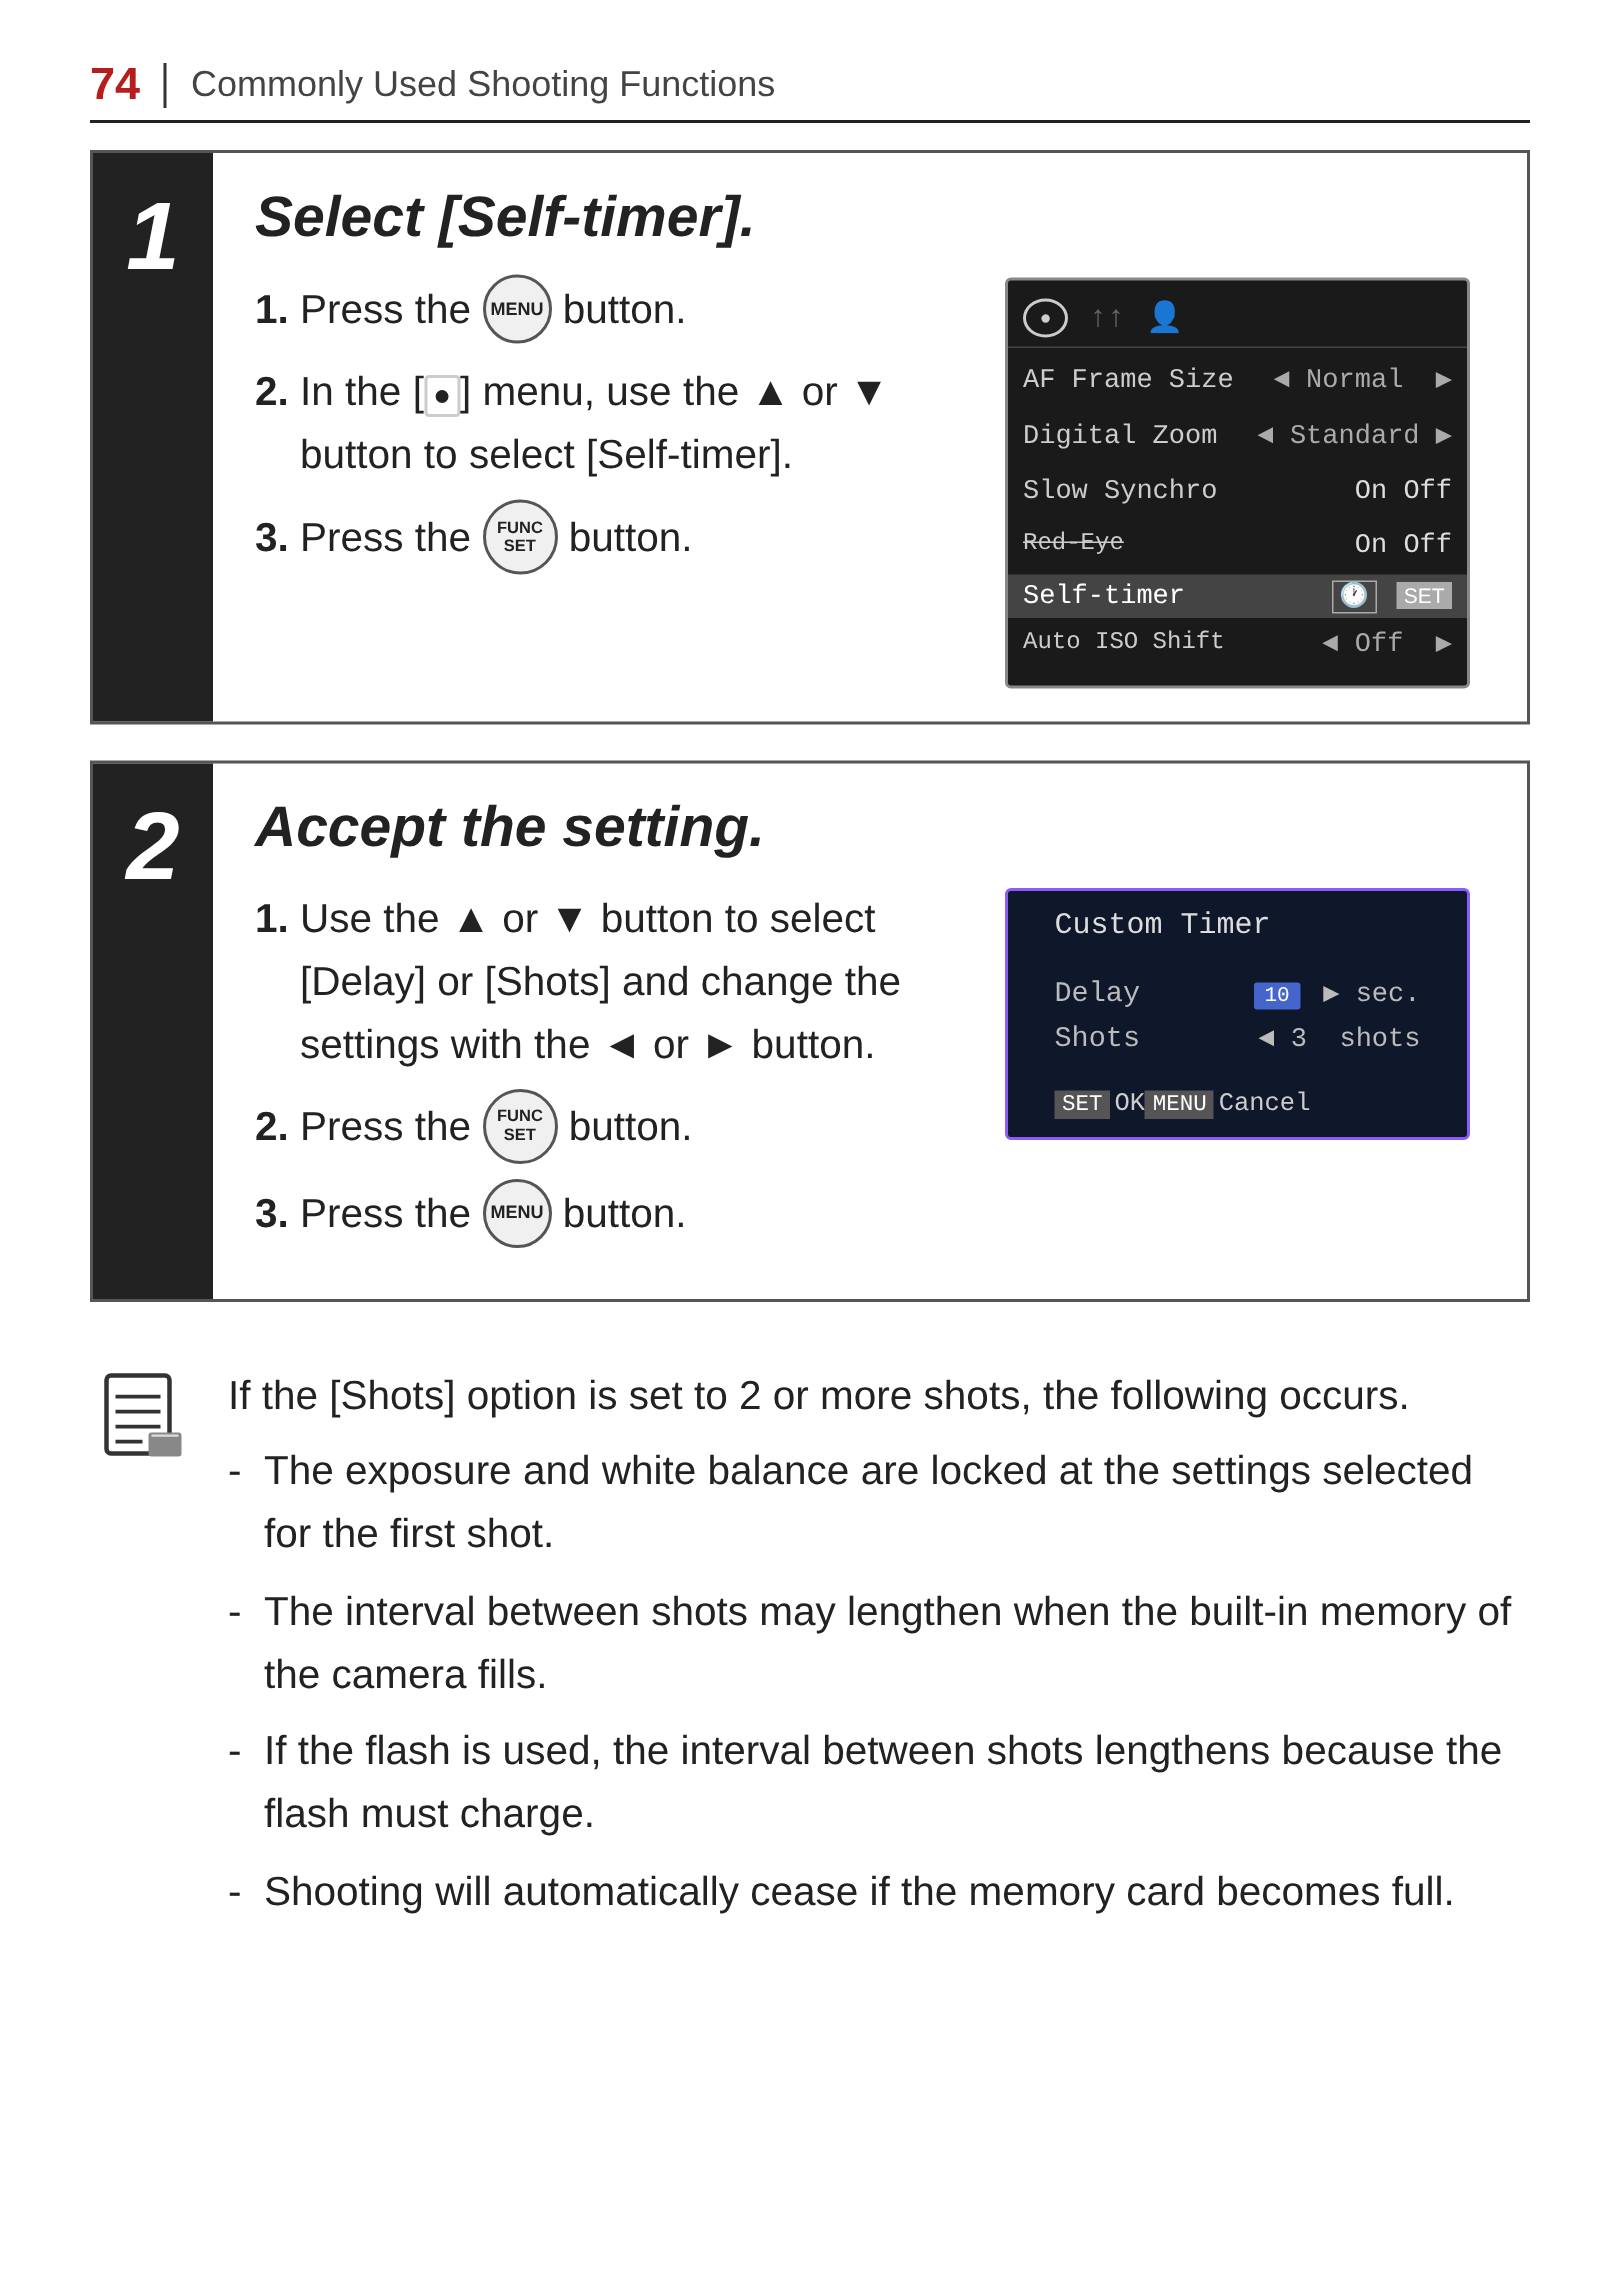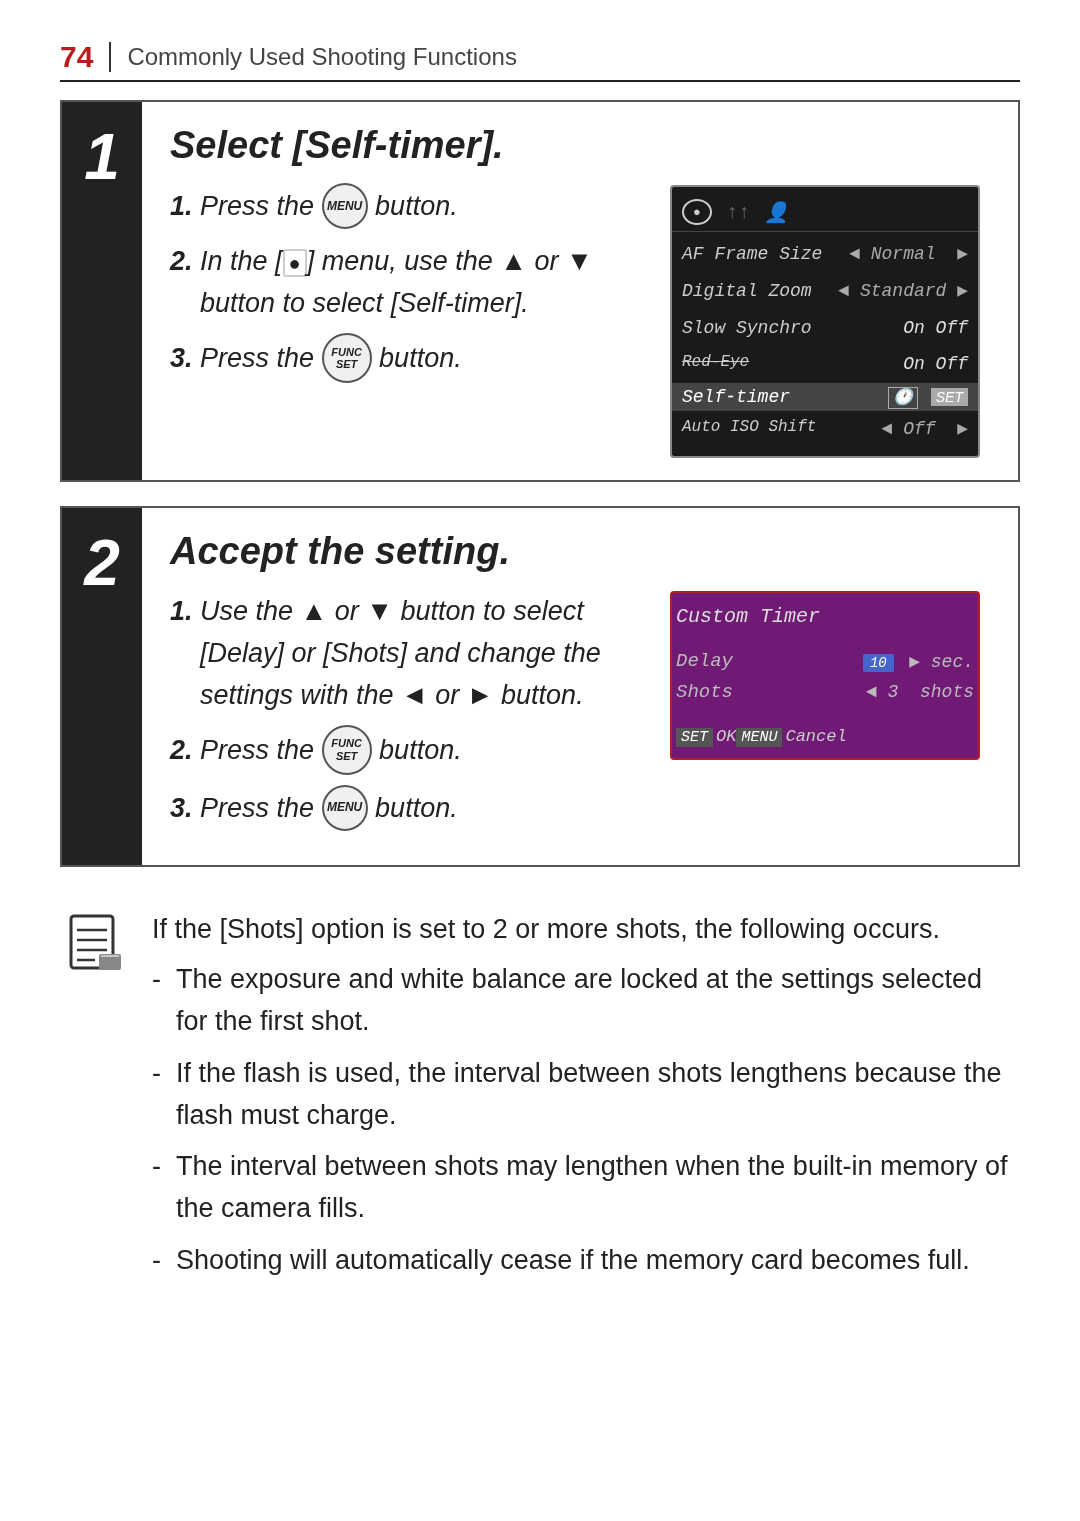--- a/index.html
+++ b/index.html
@@ -82,21 +82,20 @@
     }
     .step-title {
       font-size: 38px;
       font-weight: 900;
       margin-bottom: 18px;
       font-style: italic;
     }
     .step-inner {
       display: flex;
       gap: 28px;
-      font-style: italic;
     }
     .step-instructions {
       flex: 1;
     }
     .step-instructions p {
       font-size: 27px;
       line-height: 1.55;
       margin-bottom: 10px;
     }
     .step-image {
@@ -194,24 +193,24 @@
     .set-badge {
       background: #aaa;
       color: #fff;
       font-size: 14px;
       padding: 1px 5px;
       font-family: Arial, sans-serif;
     }
 
     
     .camera-screen-2 {
-      border: 2px solid #b91c1c;
-      background: #701a75;
+      border: 2px solid #8b5cf6;
+      background: #0f172a;
       border-radius: 4px;
-      padding: 12px 4px;
+      padding: 12px 31px;
       font-family: 'Courier New', monospace;
       font-size: 19px;
       color: #ddd;
       width: 310px;
     }
     .cam2-title {
       font-size: 20px;
       color: #ddd;
       margin-bottom: 18px;
     }
@@ -446,20 +445,20 @@
 
         <rect x="36" y="42" width="22" height="16" rx="2" fill="#888"></rect>
         <polygon points="36,58 30,64 36,58" fill="#555"></polygon>
         <line x1="38" y1="44" x2="56" y2="44" stroke="#ddd" stroke-width="1.5"></line>
       </svg>
     </div>
     <div class="note-content">
       <p class="note-intro">If the [Shots] option is set to 2 or more shots, the following occurs.</p>
       <ul class="note-list">
         <li>The exposure and white balance are locked at the settings selected for the first shot.</li>
+        <li>The interval between shots may lengthen when the built-in memory of the camera fills.</li>
         <li>If the flash is used, the interval between shots lengthens because the flash must charge.</li>
-        <li>The interval between shots may lengthen when the built-in memory of the camera fills.</li>
         <li>Shooting will automatically cease if the memory card becomes full.</li>
       </ul>
     </div>
   </div>
 
 </div>
 
 </body></html>

